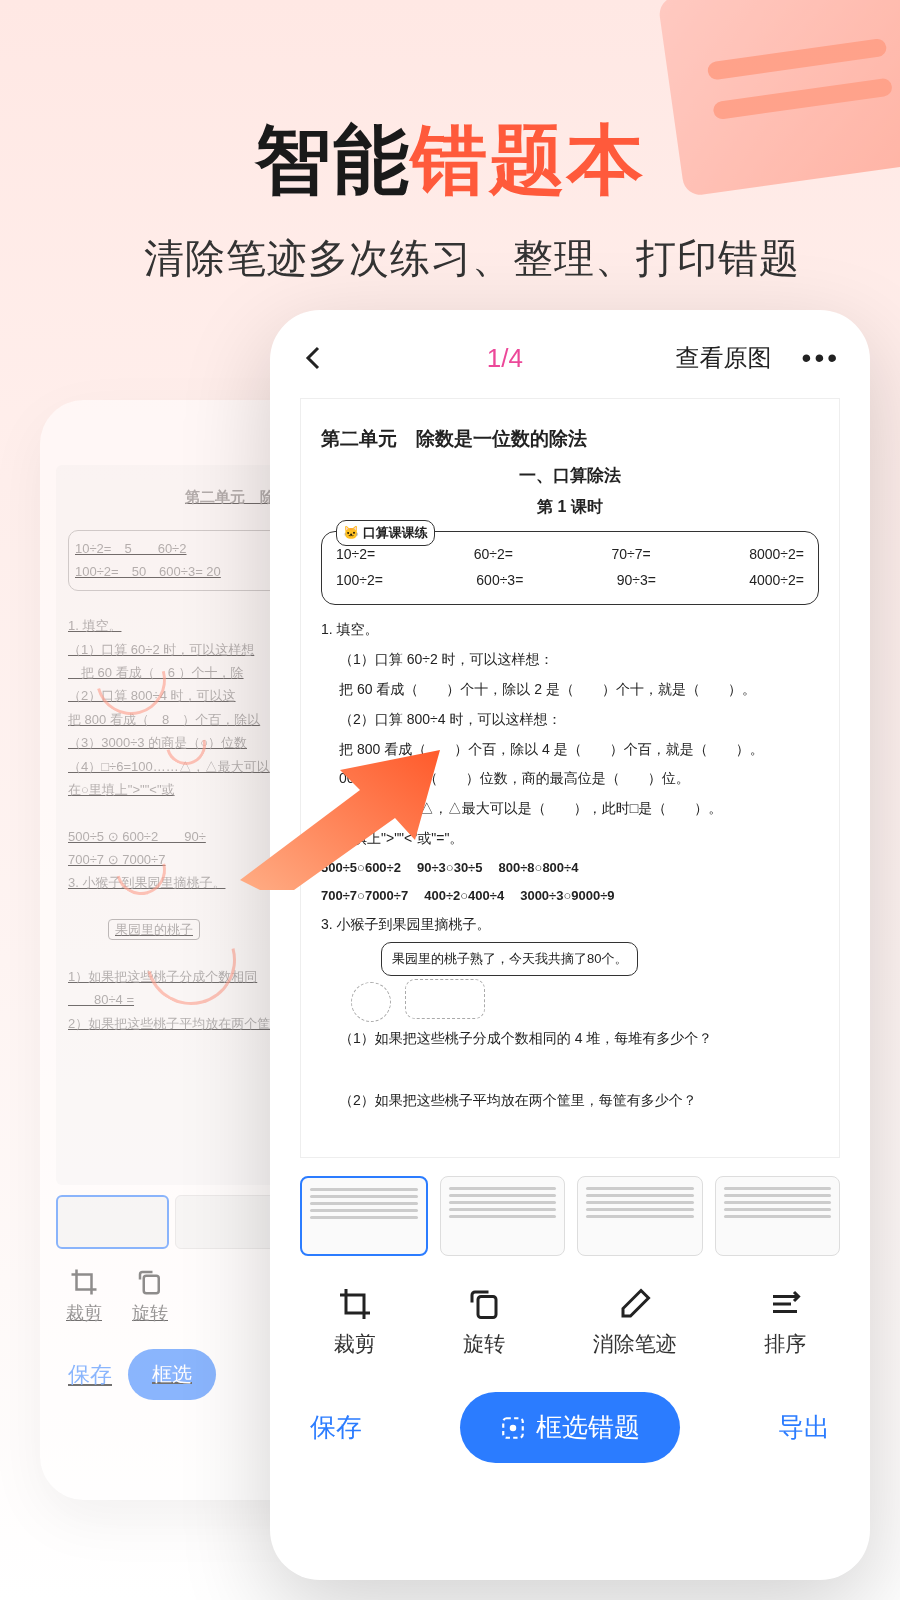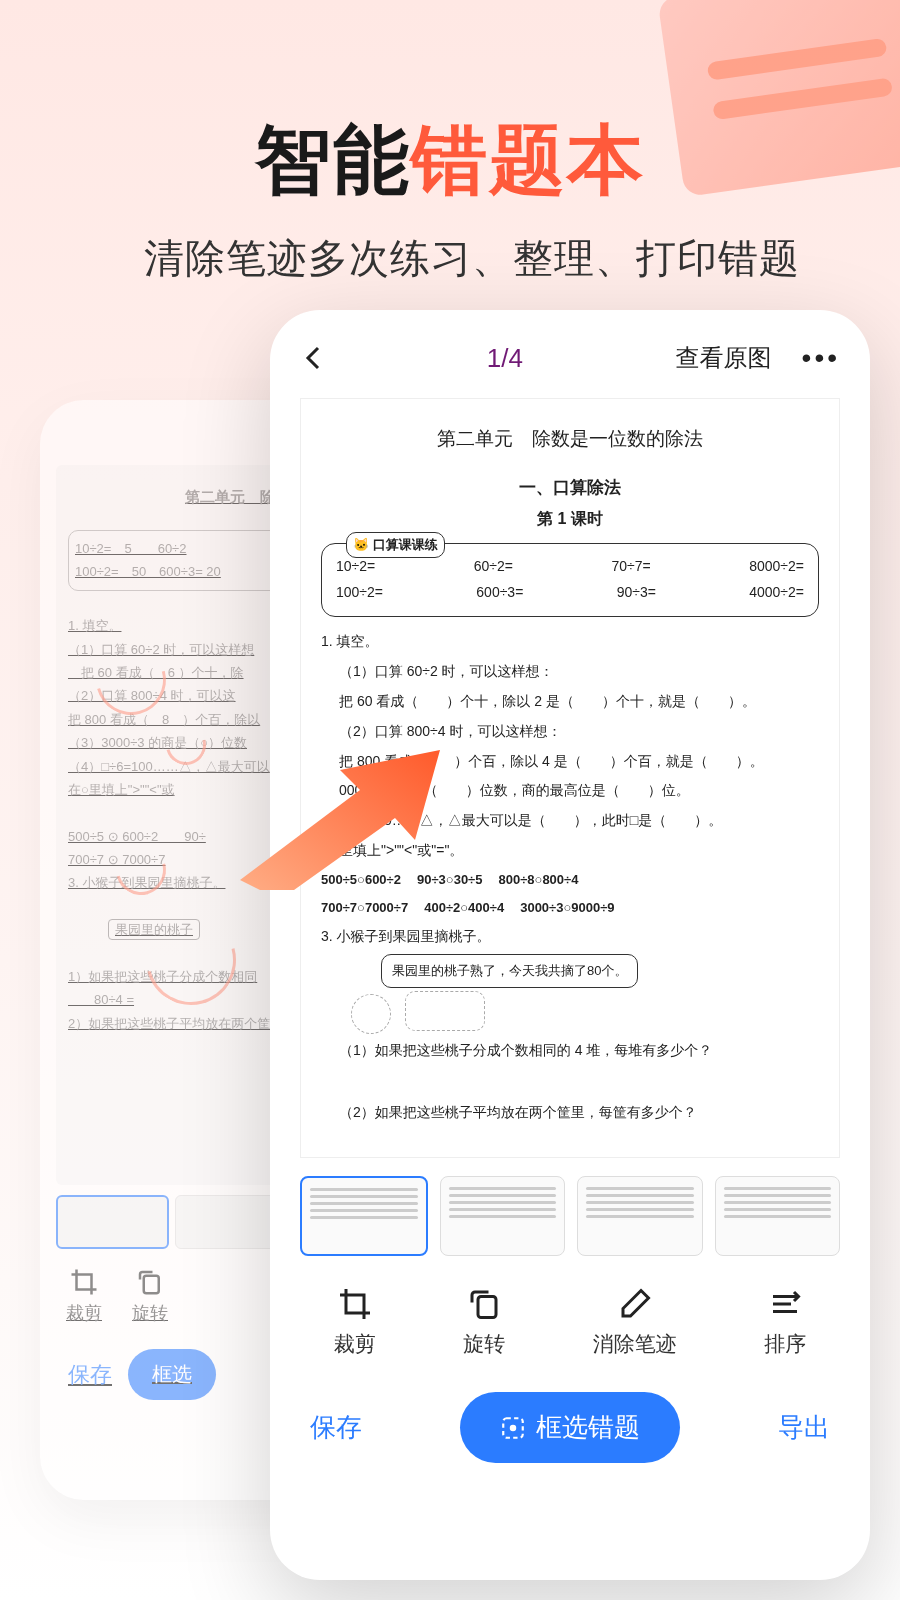--- a/index.html
+++ b/index.html
@@ -114,41 +114,41 @@
   box-shadow:0 30px 90px rgba(0,0,0,.18);
   overflow:hidden;
   z-index:3;
 }
 .pf-header {
   display:flex; align-items:center;
   padding:30px 24px 16px;
   gap:14px;
 }
 .pf-header .back-ic { font-size:30px; color:#222; padding:4px 10px; }
-.pf-header .page-ind { font-size:26px; color:#701a75; }
+.pf-header .page-ind { font-size:26px; color:#ec4899; }
 .pf-header .view-orig { font-size:24px; color:#222; margin-left:auto; margin-right:10px;}
 .pf-header .more { font-size:28px; color:#222; letter-spacing:3px; padding:0 6px;}
 .pf-header .gap{flex:1;}
 
 .pf-page {
   margin:6px 30px 0;
   height:760px;
   background:#fff;
   border:1px solid #eee;
   padding:22px 20px;
   font-size:15px;
   color:#222;
   line-height:1.85;
   overflow:hidden;
 }
-.pf-page h3{text-align:center;font-size:19px;font-weight:400;margin-bottom:16px;}
+.pf-page h3{font-size:19px;font-weight:700;margin-bottom:4px;}
 .pf-page h4{text-align:center;font-size:17px;font-weight:700;}
 .pf-page h5{text-align:center;font-size:16px;font-weight:700;margin-bottom:10px;}
 .pf-page .box{border:1.5px solid #333;border-radius:14px;padding:10px 14px;margin:6px 0 12px;position:relative;}
-.pf-page .box .tag{position:absolute;top:-12px;left:24px;background:#fff;padding:0 6px;font-size:13px;font-weight:700;border:1.5px solid #333;border-radius:10px;}
+.pf-page .box .tag{position:absolute;top:-12px;left:14px;background:#fff;padding:0 6px;font-size:13px;font-weight:700;border:1.5px solid #333;border-radius:10px;}
 .pf-page .box .row{display:flex;justify-content:space-between;font-size:14px;}
 .pf-page p{font-size:14px;margin:4px 0;}
 .pf-page .indent{padding-left:18px;}
 .pf-page .row3{display:flex;gap:16px;font-size:13px;margin:4px 0;font-weight:bold;}
 .pf-page .story{border:1px solid #333;border-radius:10px;display:inline-block;padding:4px 10px;font-size:13px;margin-left:60px;}
 .pf-page .squirrel{display:inline-block;width:40px;height:40px;border:1px dashed #aaa;border-radius:50%;margin:6px 10px 0 30px;vertical-align:middle;}
 .pf-page .pile{display:inline-block;width:80px;height:40px;border:1px dashed #aaa;border-radius:10px;vertical-align:middle;}
 
 .pf-thumbs {
   display:flex; gap:12px;

